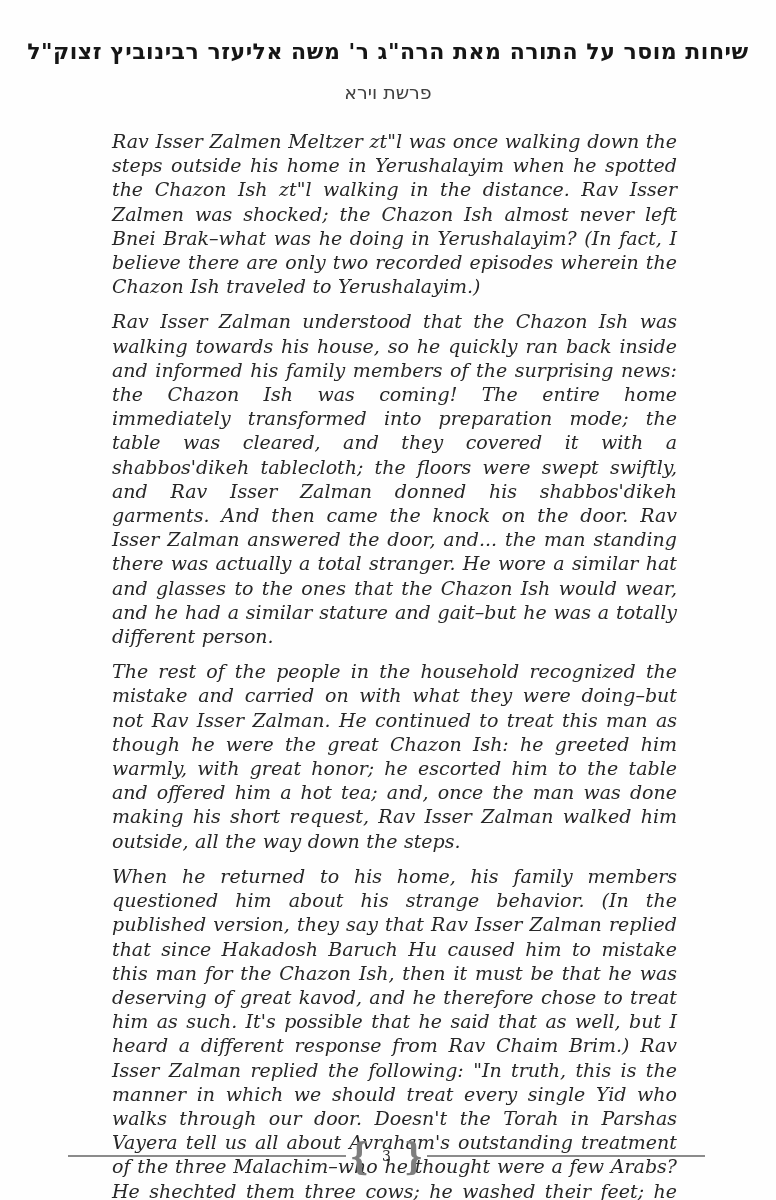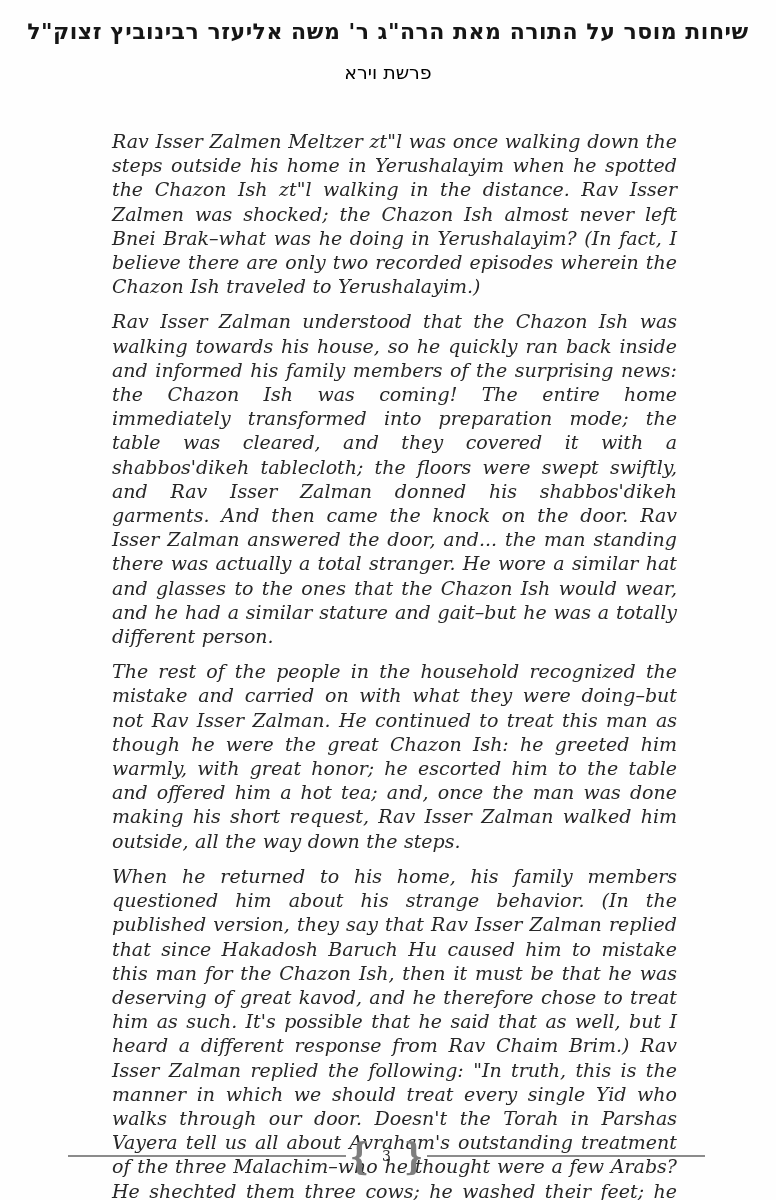--- a/index.html
+++ b/index.html
@@ -9,39 +9,39 @@
   }
   .page {
     position: relative;
     width: 776px;
     height: 1200px;
     background: #fefefe;
     overflow: hidden;
     font-family: "DejaVu Serif", "DejaVu Sans", serif;
   }
   .doc-header {
-    padding-top: 16px;
+    padding-top: 36px;
     text-align: center;
   }
   .doc-title {
     margin: 0;
     direction: rtl;
     font-size: 22px;
     font-weight: bold;
     letter-spacing: 0.5px;
     color: #161616;
     line-height: 30px;
     font-family: "DejaVu Serif", "DejaVu Sans", serif;
   }
   .doc-subtitle {
     margin: 14px 0 0 0;
     direction: rtl;
     font-size: 19px;
     font-weight: normal;
-    color: #000000;
+    color: #404040;
     line-height: 24px;
     font-family: "DejaVu Serif", "DejaVu Sans", serif;
   }
   .doc-body {
     position: absolute;
     left: 112px;
     top: 129px;
     width: 565px;
   }
   .doc-body p {

